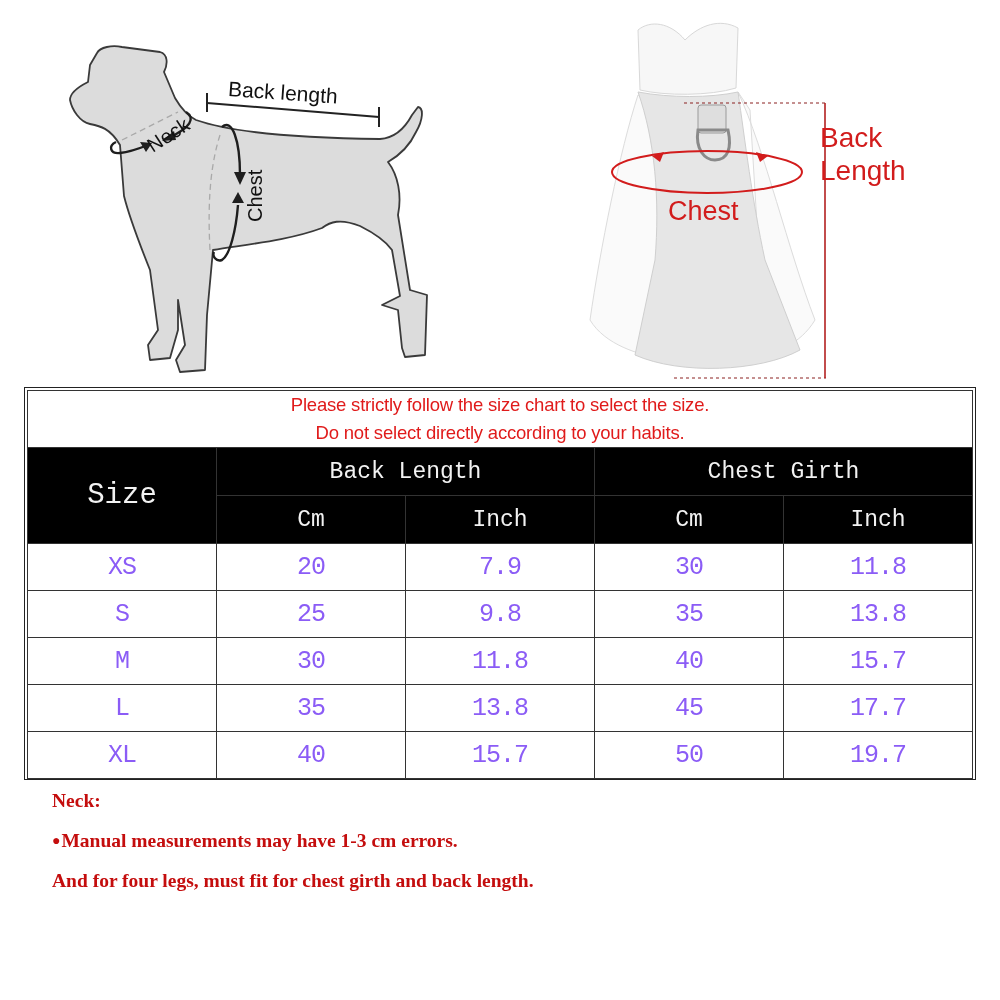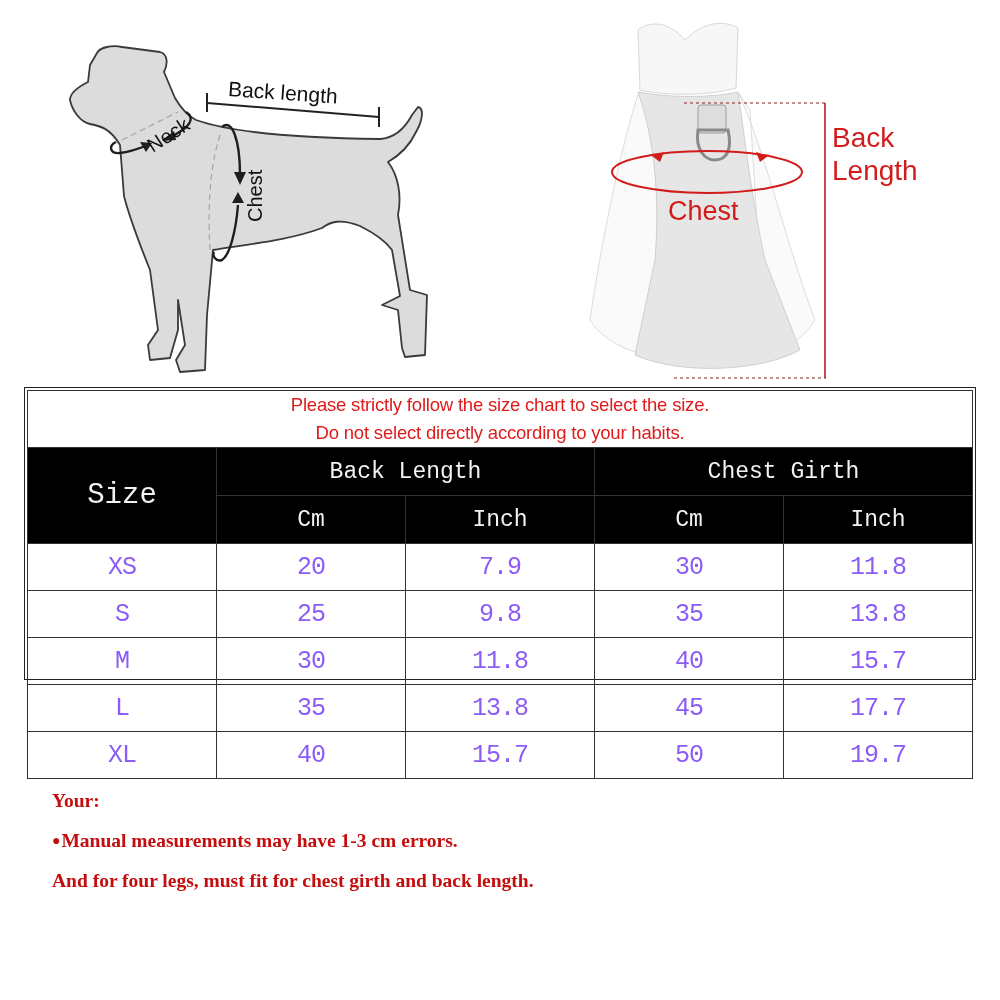--- a/index.html
+++ b/index.html
@@ -8,25 +8,25 @@
   .illus { position: absolute; top: 0; height: 385px; }
   #dog-illus { left: 0; width: 560px; }
   #coat-illus { left: 560px; width: 440px; }
   .illus svg { display: block; }
 
   .svg-label { position: absolute; white-space: nowrap; font-family: "Liberation Sans", sans-serif; }
   .lbl-back { left: 229px; top: 77px; font-size: 21px; color: #111; transform: rotate(4deg); transform-origin: left top; }
   .lbl-neck { left: 143px; top: 138px; font-size: 20px; color: #111; transform: rotate(-33deg); transform-origin: left top; }
   .lbl-chest { left: 244px; top: 222px; font-size: 20px; color: #111; transform: rotate(-90deg); transform-origin: left top; }
   .lbl-coat-chest { left: 108px; top: 196px; font-size: 27px; color: #d21c1c; }
-  .lbl-coat-back { left: 272px; top: 121px; font-size: 28px; line-height: 33px; color: #d21c1c; }
+  .lbl-coat-back { left: 260px; top: 121px; font-size: 28px; line-height: 33px; color: #d21c1c; }
 
   
   #size-table {
-    position: absolute; left: 24px; top: 387px; width: 952px; height: 293px;
+    position: absolute; left: 24px; top: 387px; width: 952px; height: 393px;
     border: 1px solid #222; box-sizing: border-box; padding: 2px;
   }
   #size-table table {
     width: 100%; height: 100%; border-collapse: collapse; table-layout: fixed;
     font-family: "Liberation Serif", serif;
   }
   #size-table td, #size-table th {
     border: 1px solid #333; text-align: center; vertical-align: middle; padding: 0;
   }
   .notice-row td {
@@ -184,18 +184,18 @@
       <td>40</td>
       <td>15.7</td>
       <td>50</td>
       <td>19.7</td>
     </tr>
   </tbody>
     </table>
 </div>
 
 <div id="notes">
-  <div>Your:</div>
+  <div>Neck:</div>
   <div>
     <span class="bullet">●</span><span>Manual measurements may have 1-3 cm errors.</span>
   </div>
   <div>And for four legs, must fit for chest girth and back length.</div>
 </div>
 
 </body></html>

